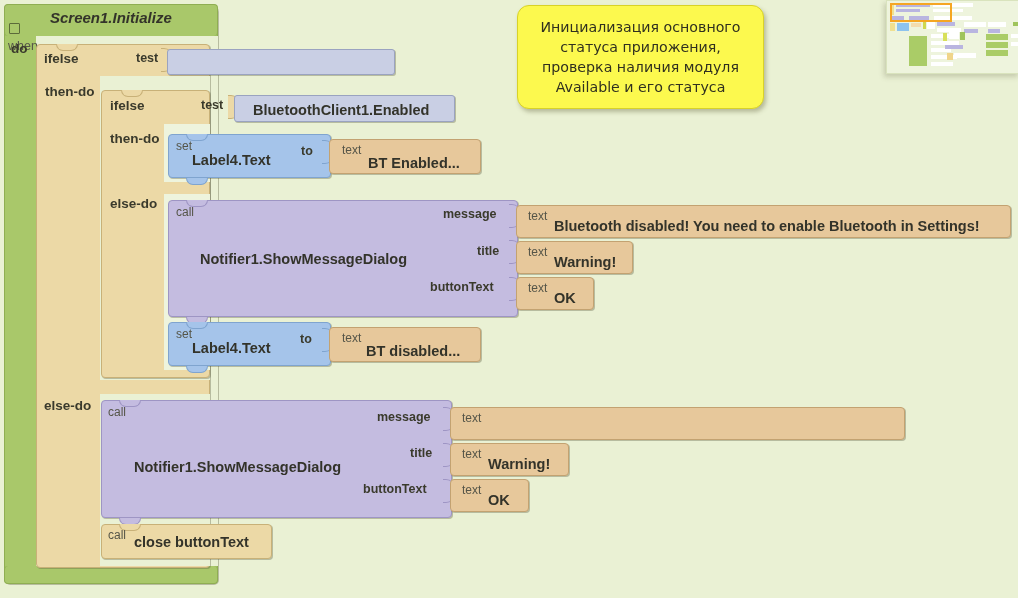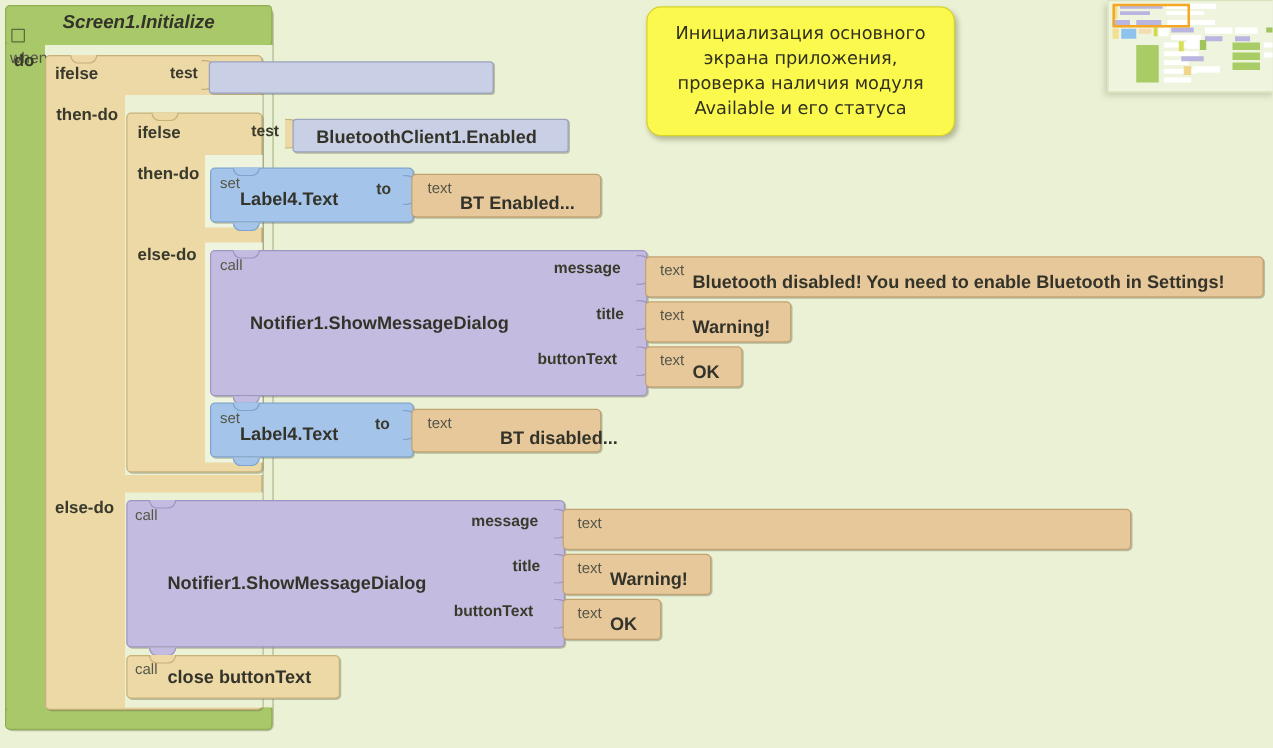--- a/index.html
+++ b/index.html
@@ -145,21 +145,21 @@
   <div class="blk blue shadow" style="left:168px;top:322px;width:163px;height:44px;"></div>
   <div class="blk blue" style="left:186px;top:322px;width:22px;height:7px;border-top:none;border-radius:0 0 7px 7px;"></div>
   <div class="blk blue" style="left:186px;top:366px;width:22px;height:7px;border-top:none;border-radius:0 0 7px 7px;"></div>
   <span class="lbl sm" style="left:176px;top:327px;">set</span>
   <span class="lbl nm" style="left:192px;top:340px;">Label4.Text</span>
   <span class="lbl kw" style="left:300px;top:332px;font-size:12.5px;">to</span>
   <div class="blk blue" style="left:322px;top:328px;width:12px;height:24px;border-left:none;border-radius:0 9px 9px 0;"></div>
 
   <div class="blk tan shadow" style="left:329px;top:327px;width:152px;height:35px;"></div>
   <span class="lbl sm" style="left:342px;top:331px;">text</span>
-  <span class="lbl nm" style="left:366px;top:343px;margin-left:34px;">BT disabled...</span>
+  <span class="lbl nm" style="left:366px;top:343px;">BT disabled...</span>
 
   <div class="blk purple shadow" style="left:101px;top:400px;width:351px;height:118px;"></div>
   <div class="blk purple" style="left:119px;top:400px;width:22px;height:7px;border-top:none;border-radius:0 0 7px 7px;"></div>
   <div class="blk purple" style="left:119px;top:518px;width:22px;height:7px;border-top:none;border-radius:0 0 7px 7px;"></div>
   <span class="lbl sm" style="left:108px;top:405px;">call</span>
   <span class="lbl nm" style="left:134px;top:459px;">Notifier1.ShowMessageDialog</span>
 
   <span class="lbl kw" style="left:377px;top:410px;font-size:12.5px;">message</span>
   <span class="lbl kw" style="left:410px;top:446px;font-size:12.5px;">title</span>
   <span class="lbl kw" style="left:363px;top:482px;font-size:12.5px;">buttonText</span>
@@ -180,21 +180,21 @@
   <span class="lbl nm" style="left:488px;top:492px;">OK</span>
 
   <div class="blk gold shadow" style="left:101px;top:524px;width:171px;height:35px;"></div>
   <div class="blk gold" style="left:119px;top:524px;width:22px;height:7px;border-top:none;border-radius:0 0 7px 7px;"></div>
   <span class="lbl sm" style="left:108px;top:528px;">call</span>
   <span class="lbl nm" style="left:134px;top:534px;">close buttonText</span>
 
   <div id="comment">
     <div class="ct">
       <div>Инициализация основного</div>
-      <div>экрана приложения,</div>
+      <div>статуса приложения,</div>
       <div>проверка наличия модуля</div>
       <div>Available и его статуса</div>
     </div>
   </div>
 
   <div id="minimap">
     <div class="mb" style="left:3px;top:3px;width:4px;height:11px;background:#f0e090;"></div>
     <div class="mb" style="left:9px;top:3px;width:34px;height:3px;background:#b9b5e0;"></div>
     <div class="mb" style="left:9px;top:8px;width:24px;height:3px;background:#b9b5e0;"></div>
     <div class="mb" style="left:46px;top:2px;width:40px;height:4px;background:#ffffff;"></div>

